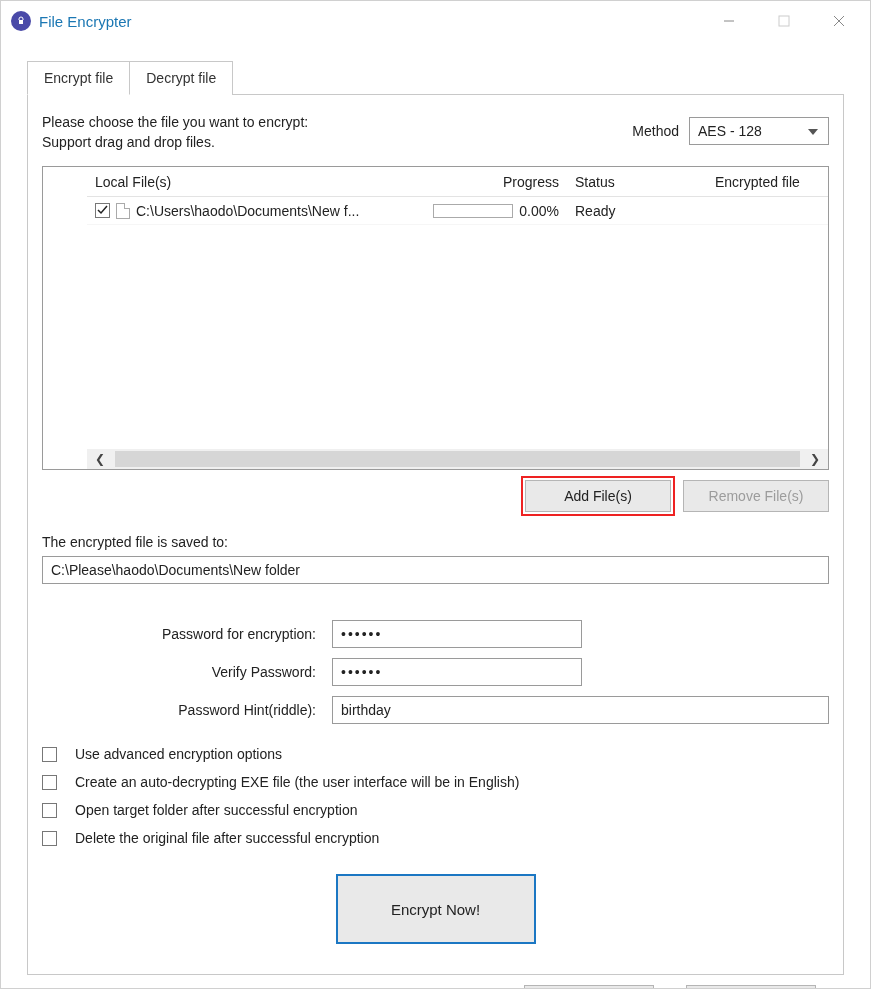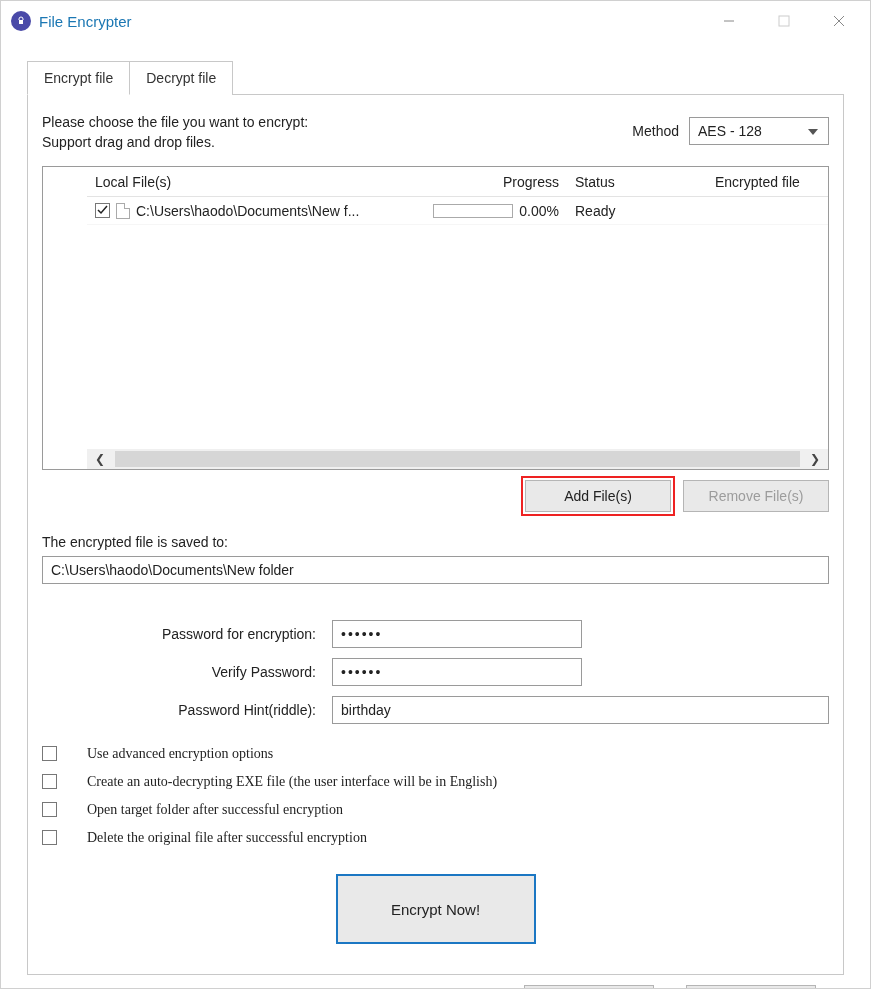--- a/index.html
+++ b/index.html
@@ -191,21 +191,21 @@
   .form-row {
     display: flex;
     align-items: center;
     margin-bottom: 10px;
   }
   .form-row .lbl { width: 290px; text-align: right; padding-right: 16px; }
   .form-row .inp { border: 1px solid #9a9a9a; height: 28px; padding: 0 8px; display:flex; align-items:center; width: 250px; background:#fff; }
   .form-row .inp.wide { flex:1; width:auto; }
   .dots { letter-spacing: 2px; font-size:14px; }
   .opts { margin-top: 22px; }
-  .opt-row { display: flex; align-items: flex-start; gap: 24px; margin-bottom: 12px; font-family: Liberation Serif, serif; }
+  .opt-row { display: flex; align-items: center; gap: 12px; margin-bottom: 12px; }
   .encrypt-btn {
     width: 200px; height: 70px;
     border: 2px solid #1b77c3;
     background: #e9e9e9;
     display: flex; align-items: center; justify-content: center;
     font-size: 15px;
     margin: 28px auto 10px auto;
   }
   .bottom-btns {
     display: flex;
@@ -300,21 +300,21 @@
     </div>
 
     <div class="btnrow">
       <div class="btn add-highlight">Add File(s)</div>
       <div class="btn disabled">Remove File(s)</div>
     </div>
 
     <div class="section-label">The encrypted file is saved to:</div>
     <div class="path-row">
       <div class="txt">
-        <span>C:\Users\haodo\Documents\New folder</span>
+        <span>C:\Please\haodo\Documents\New folder</span>
       </div>
     </div>
 
     <div class="form-rows">
       <div class="form-row">
         <div class="lbl">Password for encryption:</div>
         <div class="inp">
           <span class="dots">••••••</span>
         </div>
       </div>

